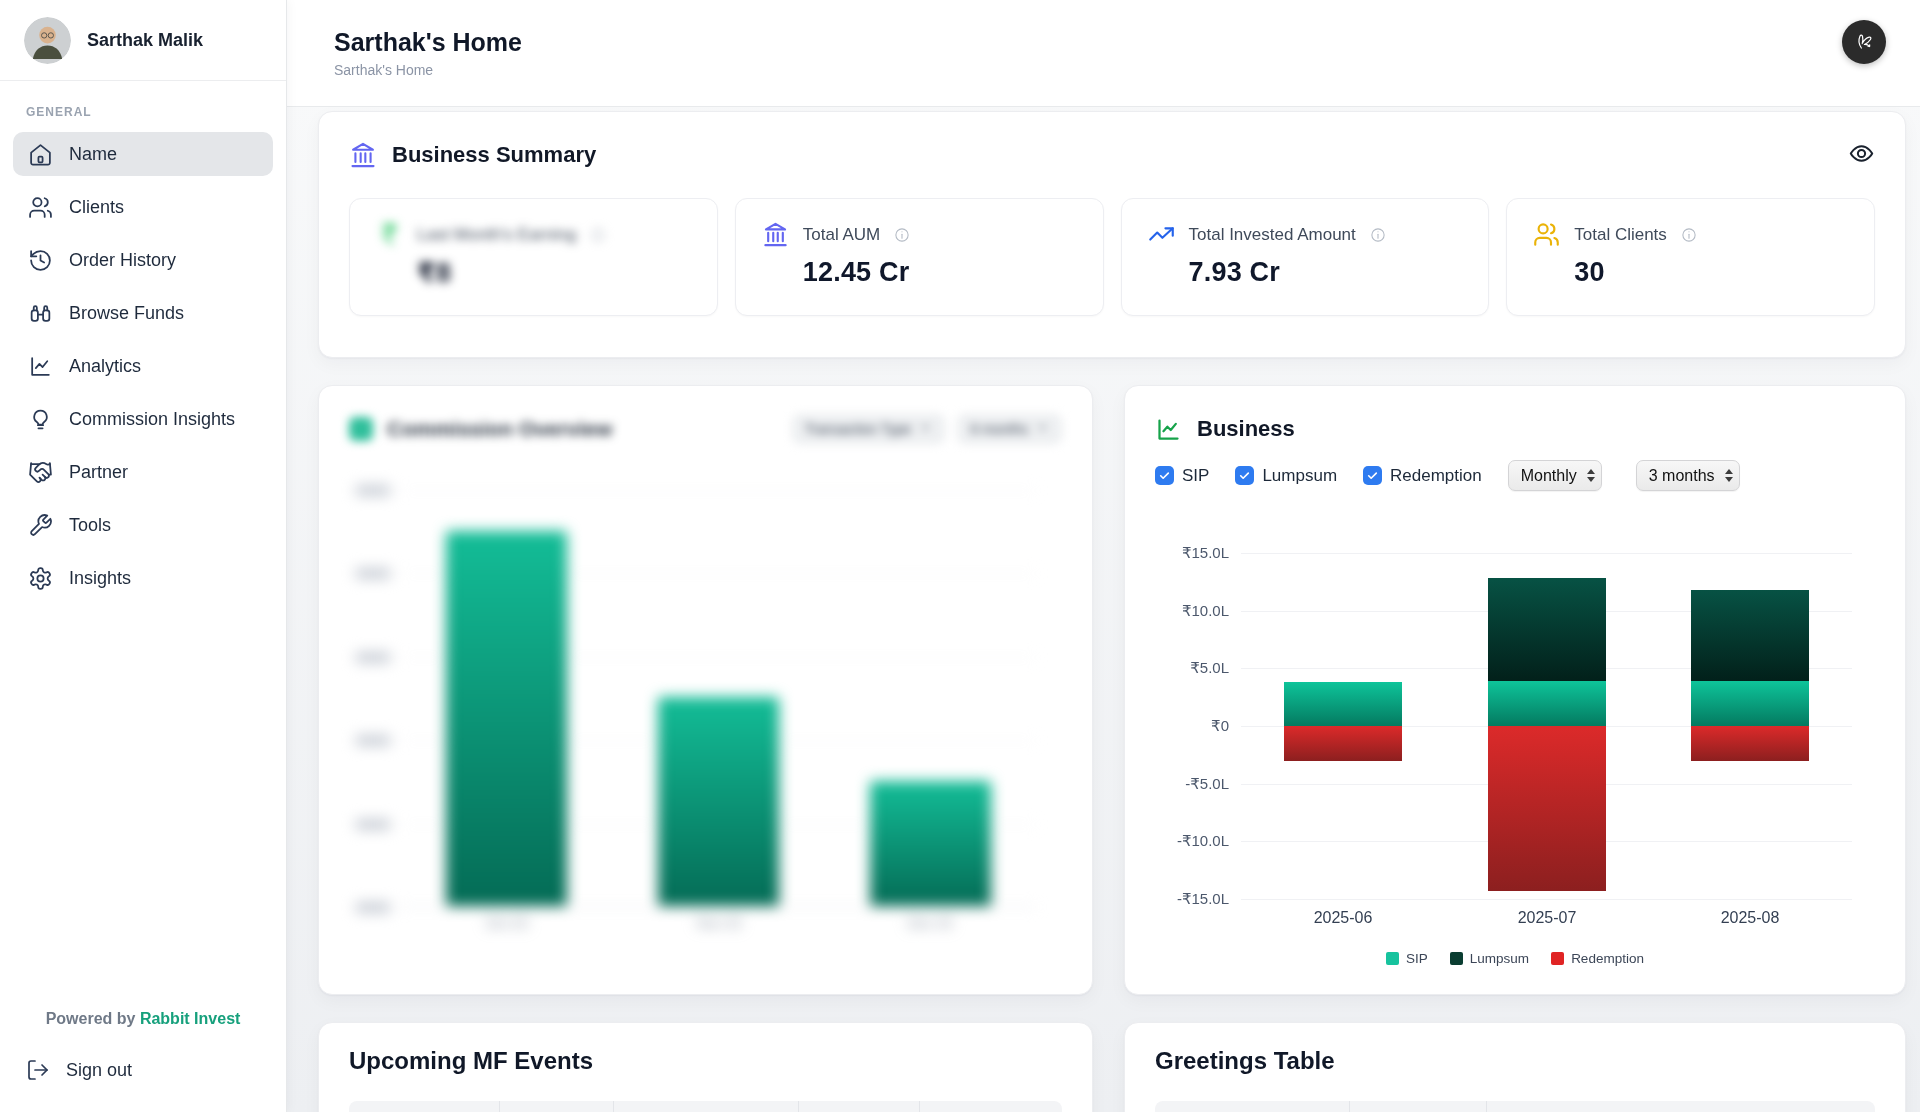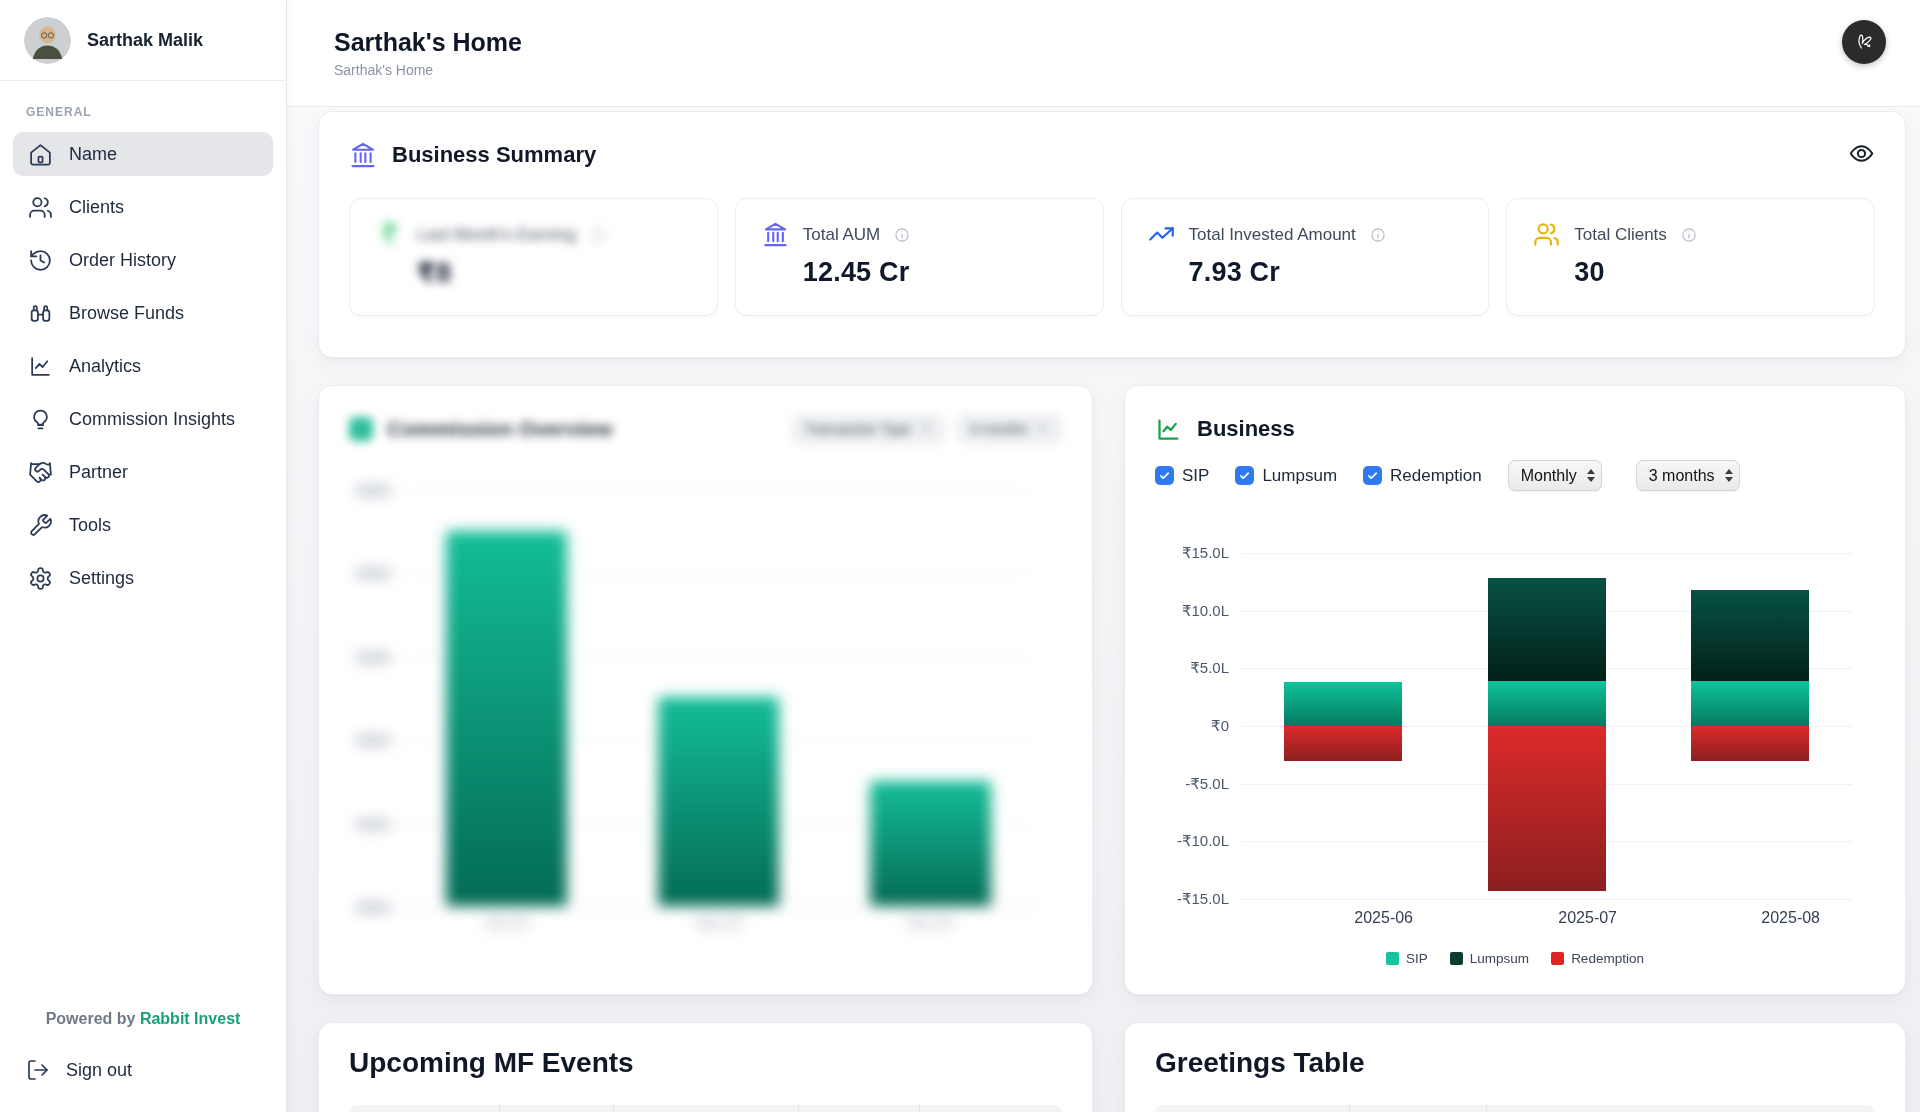--- a/index.html
+++ b/index.html
@@ -91,31 +91,31 @@
             font-size: 16px; color: #111; cursor: pointer; box-shadow: 0 1px 1px rgba(0,0,0,.05); }
   .stepper { display: flex; flex-direction: column; gap: 3px; }
   .stepper i { display: block; width: 0; height: 0; border-left: 4.5px solid transparent; border-right: 4.5px solid transparent; }
   .stepper .up { border-bottom: 5.5px solid #3c3c3c; }
   .stepper .dn { border-top: 5.5px solid #3c3c3c; }
 
   .b-plot { margin: 62px 0 0 86px; width: 611px; height: 346px; }
   .b-seg { position: absolute; }
   .y-tick { position: absolute; left: -98px; width: 86px; text-align: right; font-size: 15px; color: #4c586c; }
   .b-xlabels { position: relative; margin-left: 86px; width: 611px; height: 22px; margin-top: 10px; }
-  .b-xlabel { position: absolute; top: 0; width: 140px; text-align: right; font-size: 16px; color: #333f52; }
+  .b-xlabel { position: absolute; top: 0; width: 140px; text-align: center; font-size: 16px; color: #333f52; }
   .legend { display: flex; justify-content: center; gap: 22px; margin-top: 20px; }
   .legend-item { display: flex; align-items: center; gap: 7px; font-size: 13.5px; color: #3c4657; }
   .legend-swatch { width: 13px; height: 13px; border-radius: 2px; }
 
   
   .tables-row { display: flex; gap: 31px; margin-top: 27px; }
   .table-card { padding: 24px 30px; height: 240px; }
   .table-card.events { width: 775px; }
   .table-card.greet  { width: 782px; }
-  .table-card h3 { font-size: 28px; font-weight: 700; color: #101828; }
+  .table-card h3 { font-size: 24px; font-weight: 700; color: #101828; }
   .thead { display: flex; background: #f3f4f6; border-radius: 8px 8px 0 0; margin-top: 26px; }
   .th { padding: 14px 16px; font-size: 17px; font-weight: 700; color: #17212f; border-left: 1px solid #e3e5e9; }
   .th:first-child { border-left: none; }
 </style>
 </head>
 <body>
 
 <aside class="sidebar">
   <div class="user-block">
     <span class="avatar">
@@ -213,21 +213,21 @@
           </span>
           <span class="nav-label">Tools</span>
         </div>
         <div class="nav-item">
           <span class="nav-icon">
             <svg width="25" height="25" viewBox="0 0 24 24" fill="none" stroke="currentColor" stroke-width="1.7" stroke-linecap="round" stroke-linejoin="round">
               <path d="M12.22 2h-.44a2 2 0 0 0-2 2v.18a2 2 0 0 1-1 1.73l-.43.25a2 2 0 0 1-2 0l-.15-.08a2 2 0 0 0-2.73.73l-.22.38a2 2 0 0 0 .73 2.73l.15.1a2 2 0 0 1 1 1.72v.51a2 2 0 0 1-1 1.74l-.15.09a2 2 0 0 0-.73 2.73l.22.38a2 2 0 0 0 2.73.73l.15-.08a2 2 0 0 1 2 0l.43.25a2 2 0 0 1 1 1.73V20a2 2 0 0 0 2 2h.44a2 2 0 0 0 2-2v-.18a2 2 0 0 1 1-1.73l.43-.25a2 2 0 0 1 2 0l.15.08a2 2 0 0 0 2.73-.73l.22-.39a2 2 0 0 0-.73-2.73l-.15-.08a2 2 0 0 1-1-1.74v-.5a2 2 0 0 1 1-1.74l.15-.09a2 2 0 0 0 .73-2.73l-.22-.38a2 2 0 0 0-2.73-.73l-.15.08a2 2 0 0 1-2 0l-.43-.25a2 2 0 0 1-1-1.73V4a2 2 0 0 0-2-2z"></path>
               <circle cx="12" cy="12" r="3"></circle>
             </svg>
           </span>
-          <span class="nav-label">Settings</span>
+          <span class="nav-label">Insights</span>
         </div>
       </div>
   </nav>
   <div class="sidebar-spacer"></div>
   <div class="powered">
     <span>Powered by</span>
     <span class="brand" id="brand-name" style="color: rgb(22, 160, 124);">Rabbit Invest</span>
   </div>
   <div class="signout">
     <span class="nav-icon" id="logout-icon-slot">

